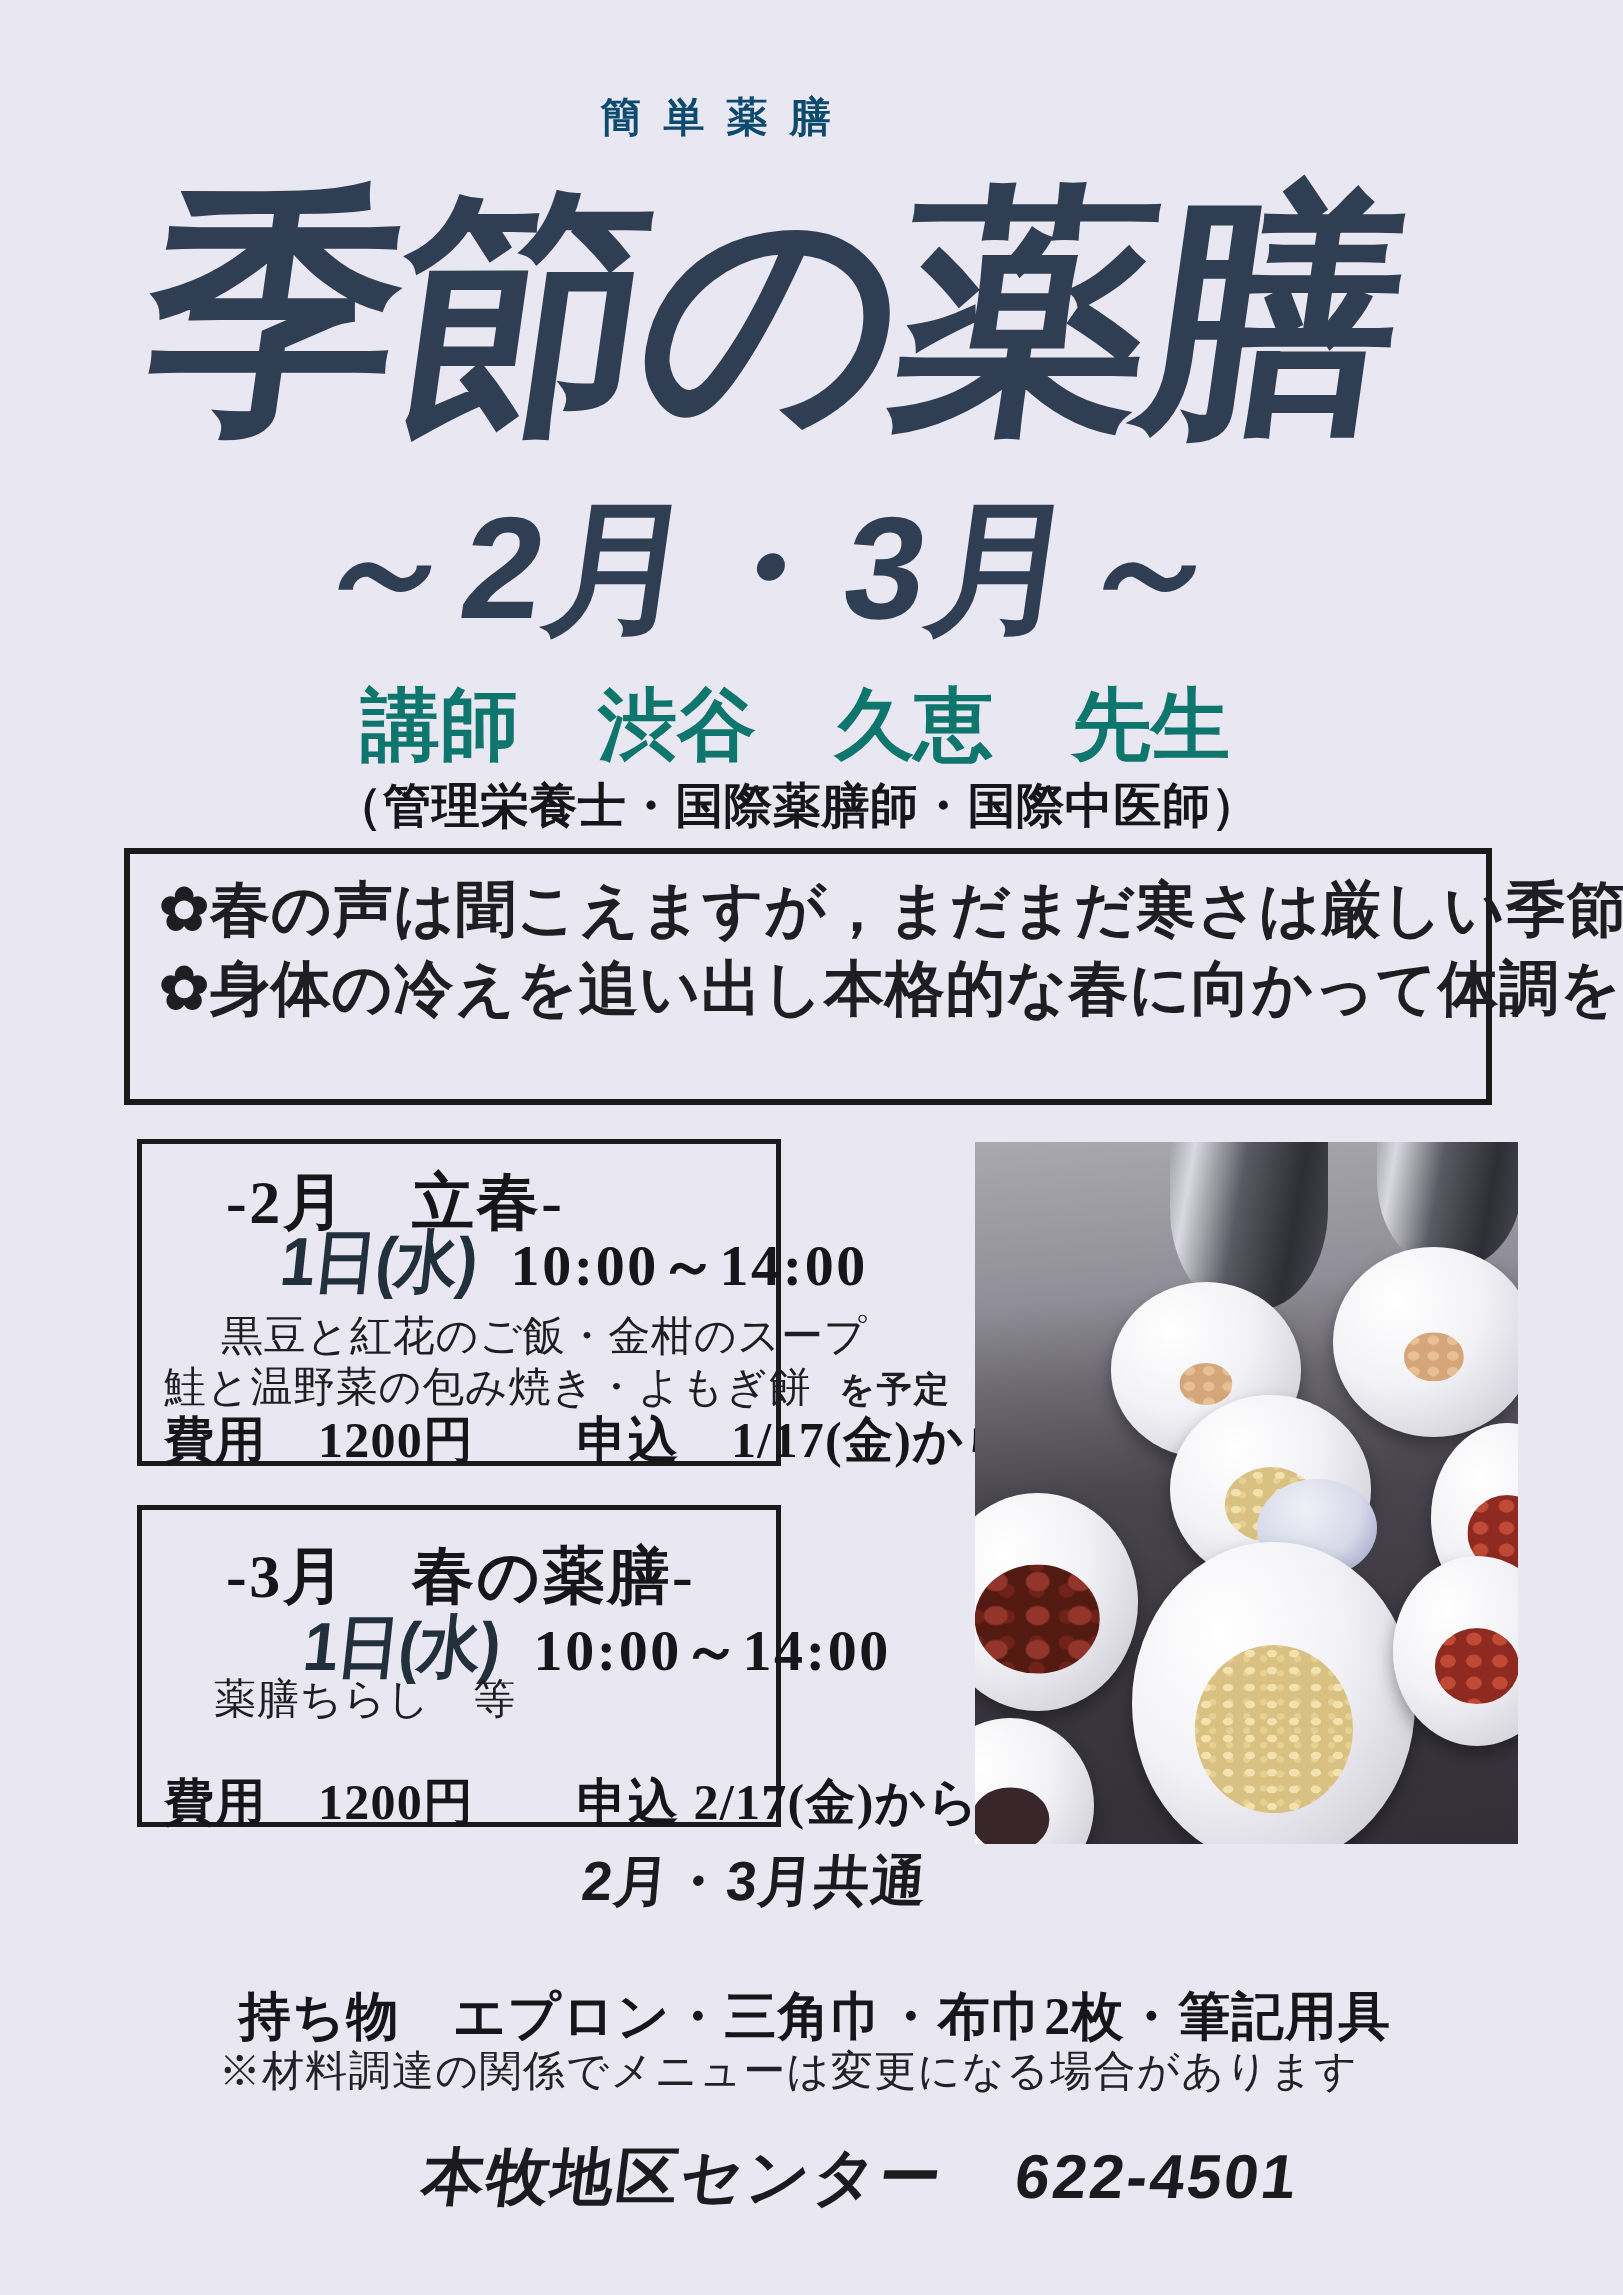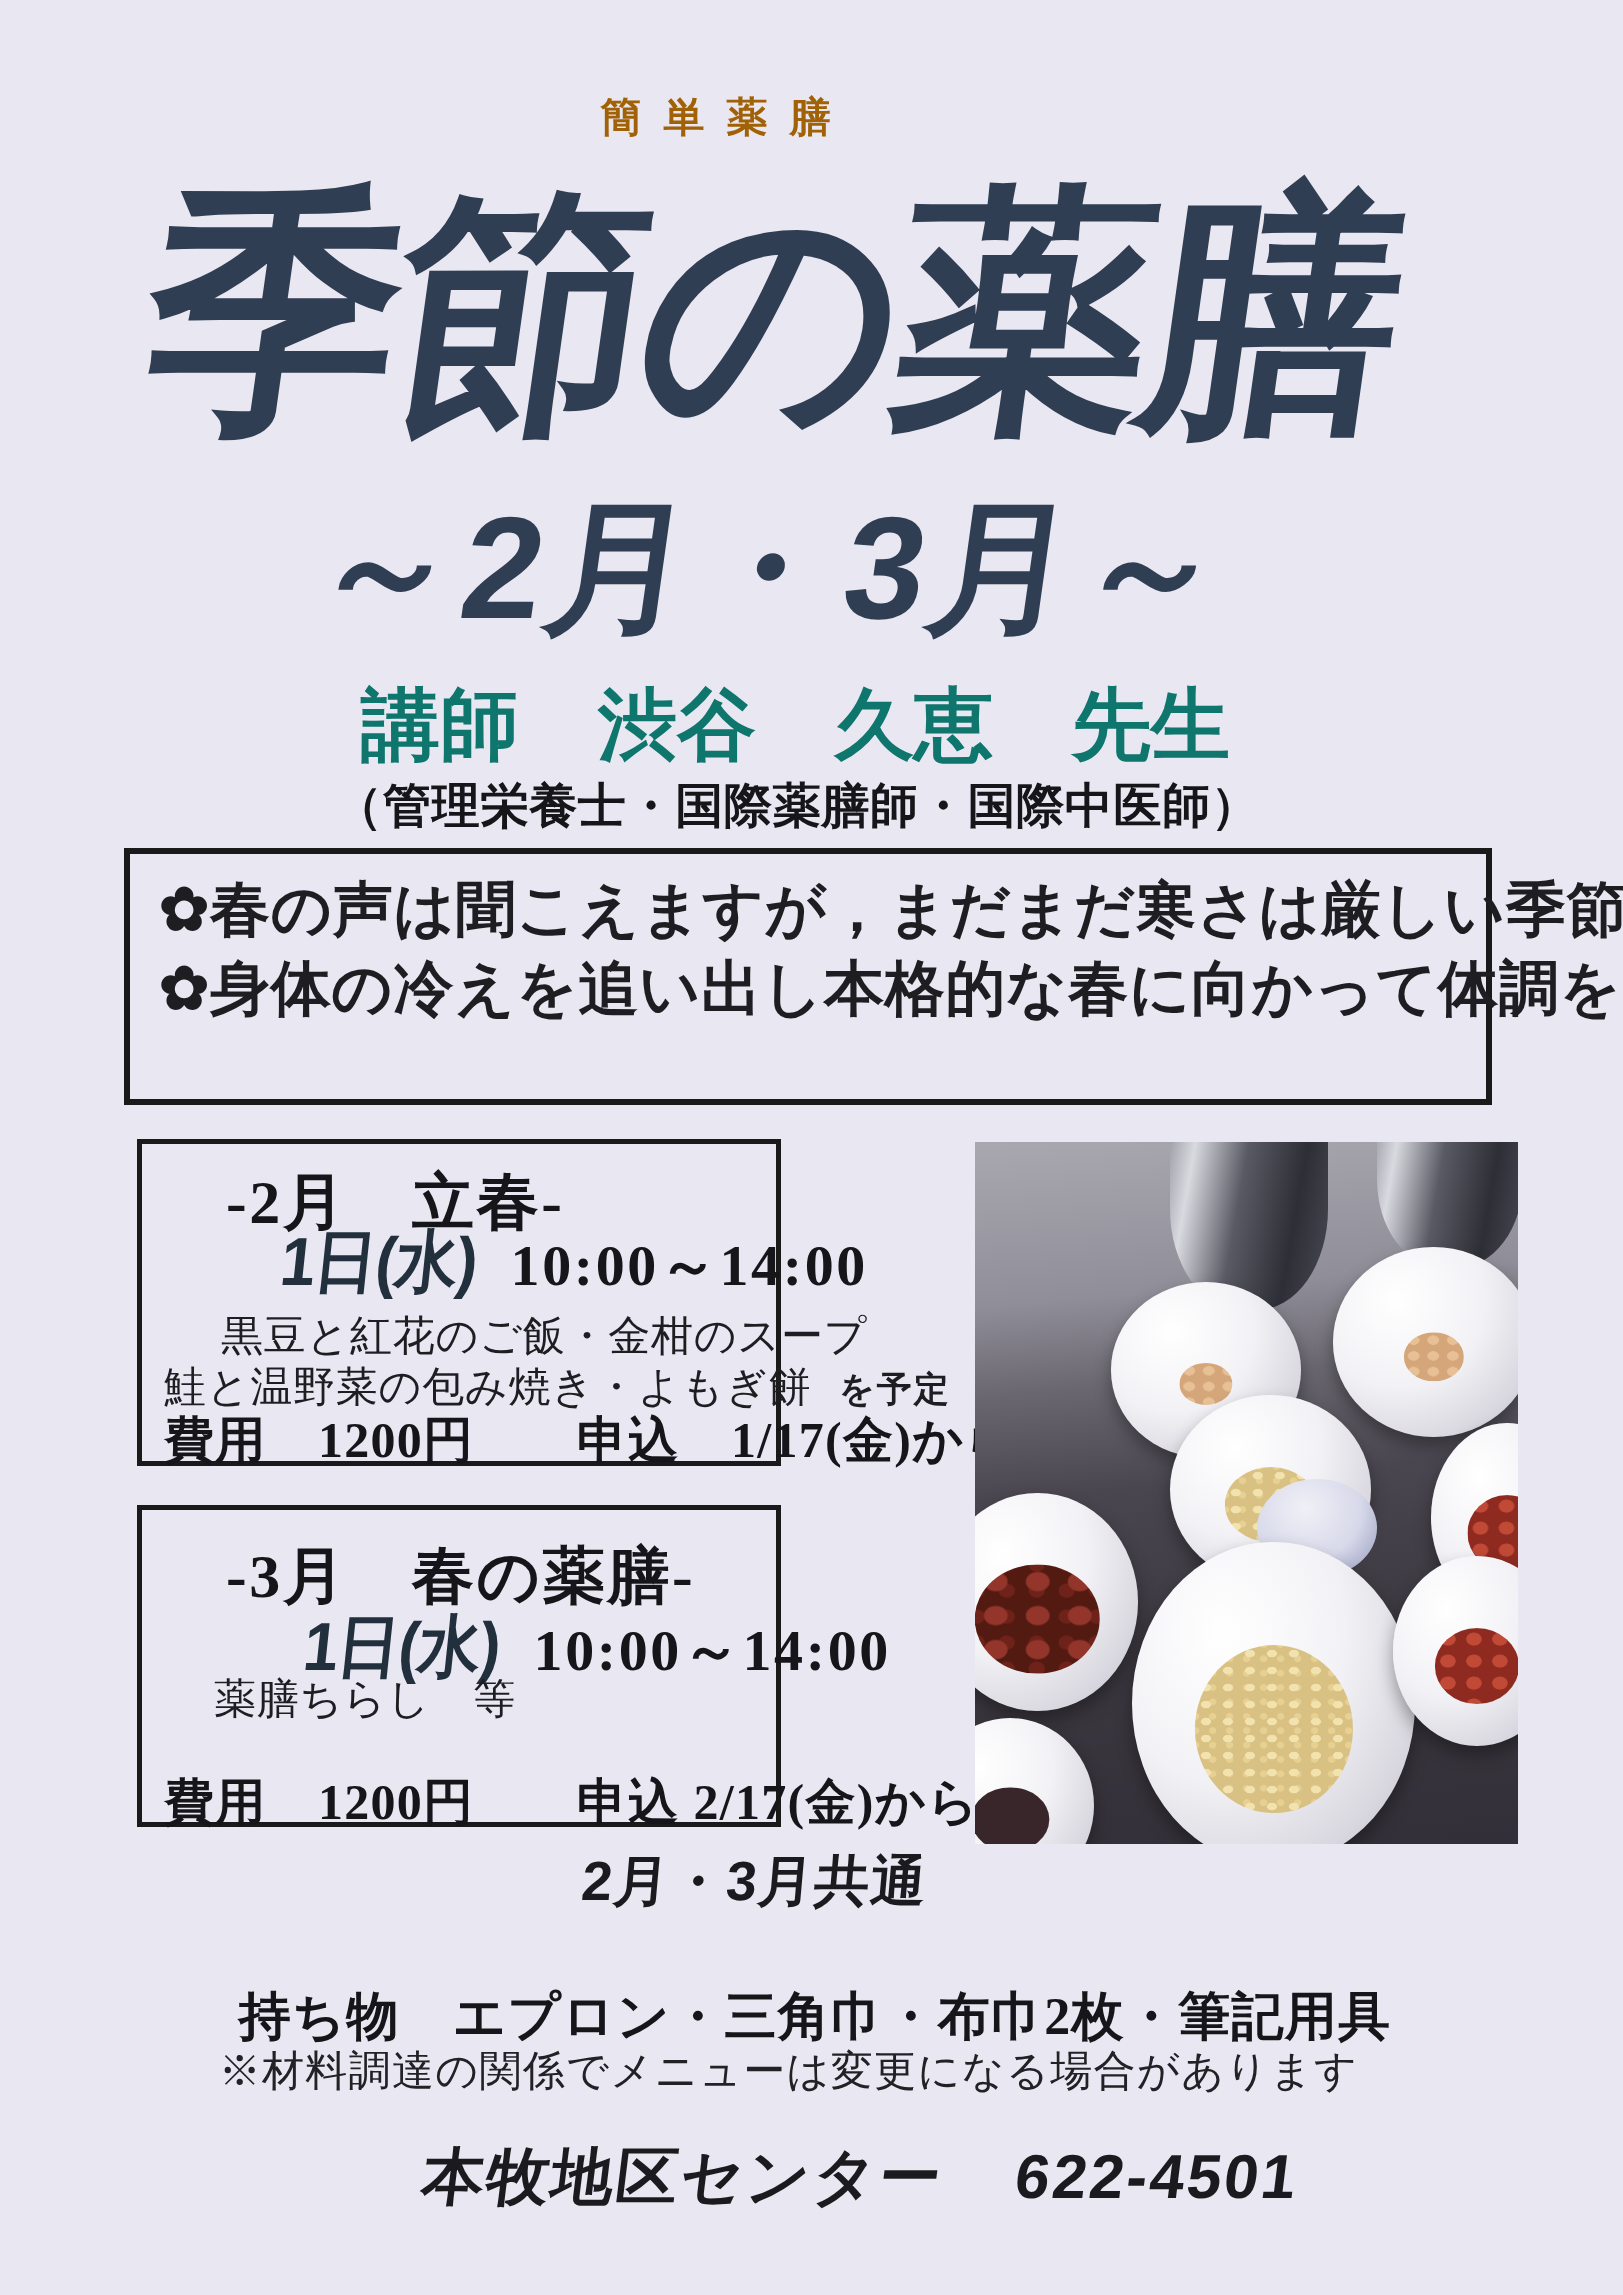--- a/index.html
+++ b/index.html
@@ -12,21 +12,21 @@
     color:#1b1b1f;
   }
   .abs{position:absolute;}
   .ctr{text-align:center;}
 
   
   .kantan{
     left:0;top:90px;width:1453px;
     font-family:"Liberation Serif",serif;
     font-size:41px;font-weight:700;letter-spacing:22px;
-    color:#a16207;
+    color:#0c4a6e;
   }
   .main-title{
     left:39px;top:169px;width:1466px;
     font-size:261px;line-height:1.1;font-weight:900;
     color:#2f3e52;
     transform:skewX(-8deg) scaleX(0.97);
     letter-spacing:-5.2px;
     white-space:nowrap;
   }
   .subtitle{

